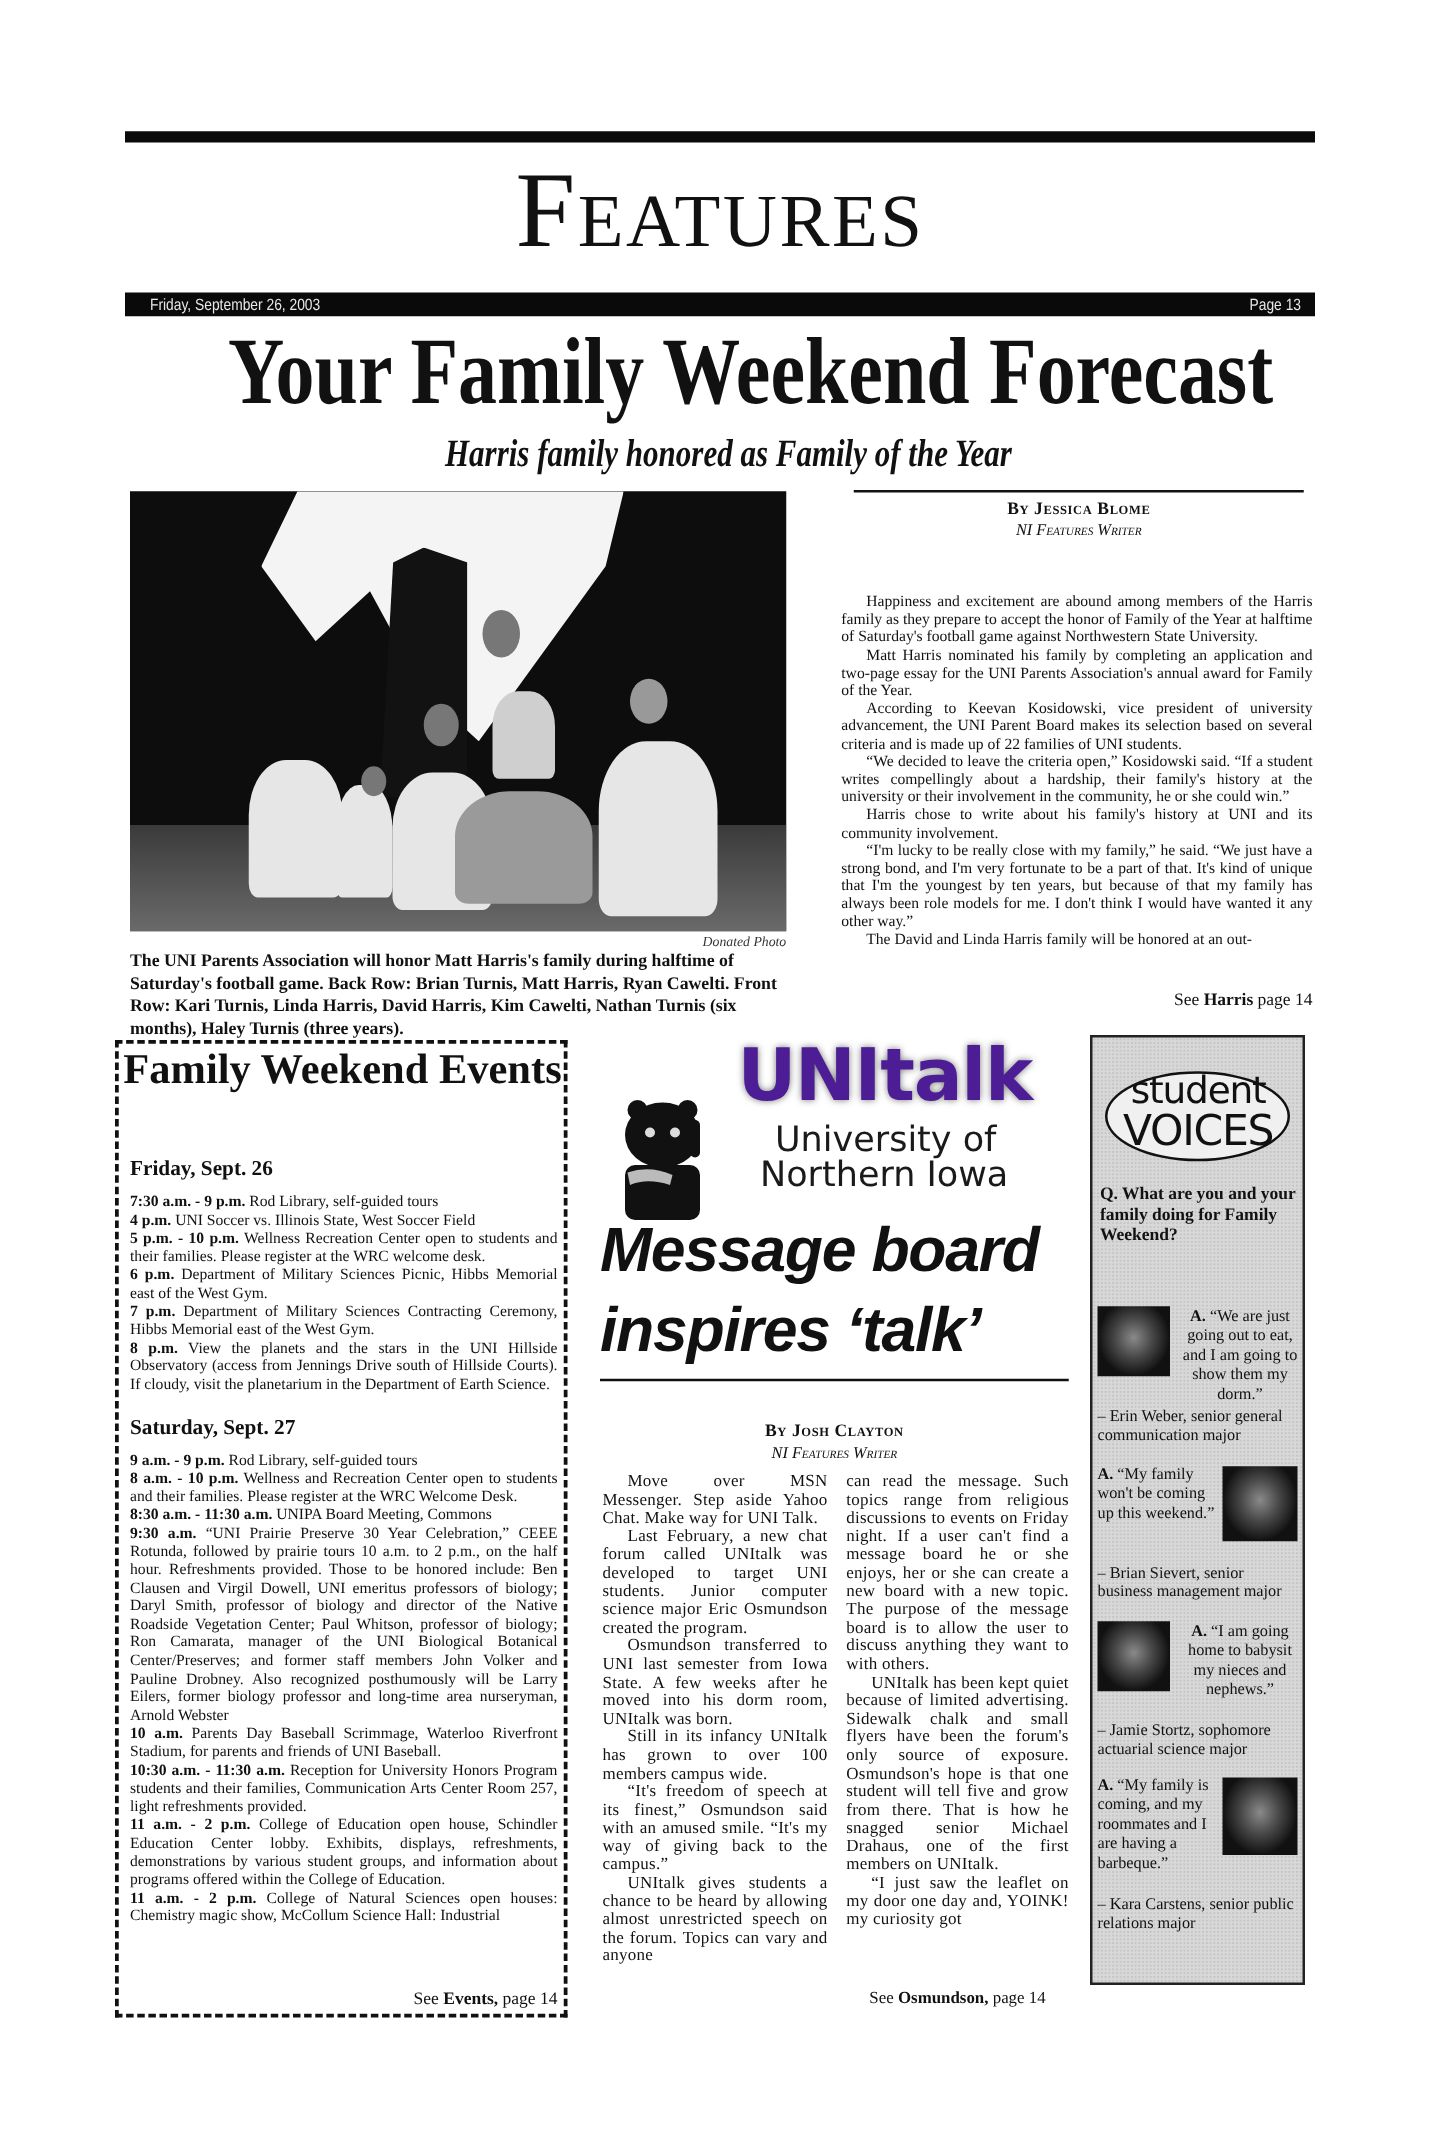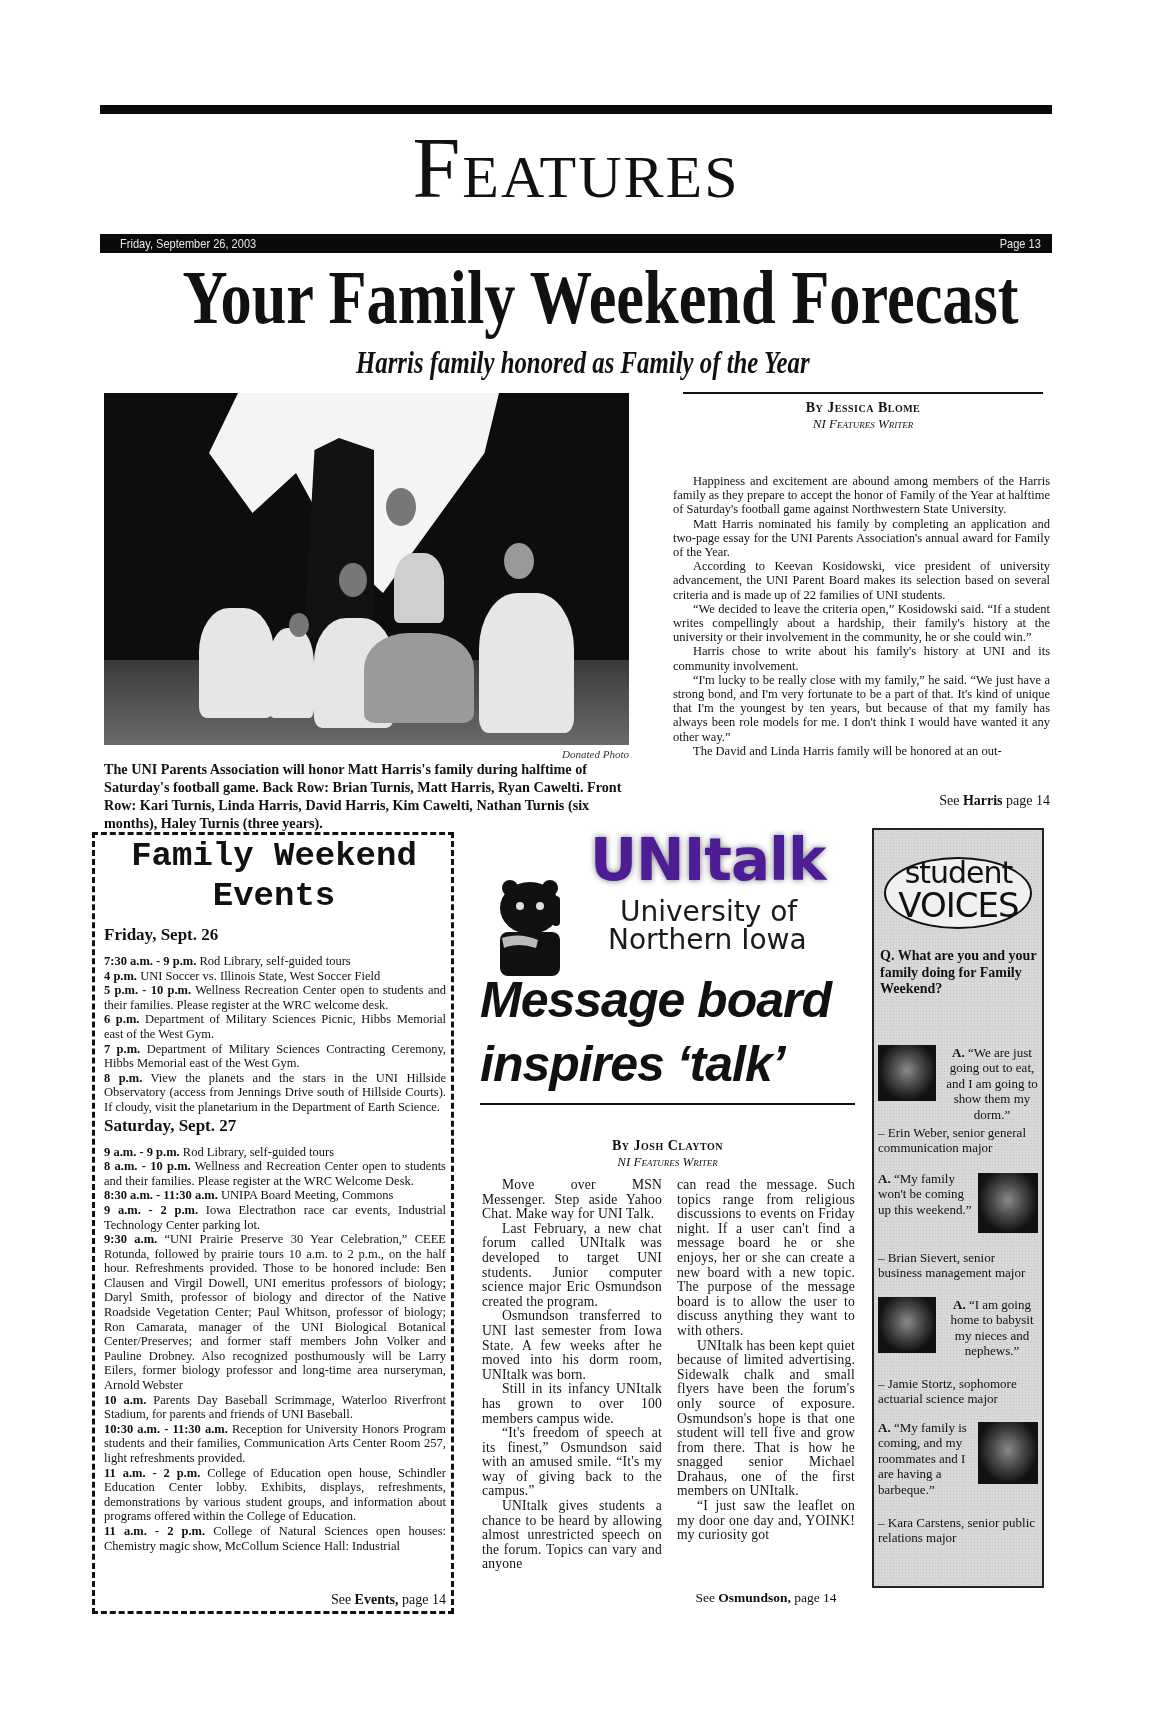--- a/index.html
+++ b/index.html
@@ -31,24 +31,24 @@
   #byline-1 { left: 683px; top: 400px; width: 360px; text-align: center; }
   .byline-name { font-size: 14px; font-weight: bold; font-variant: small-caps; letter-spacing: 0.5px; display: block; line-height: 16px; }
   .byline-title { font-size: 13px; font-style: italic; font-variant: small-caps; display: block; line-height: 15px; }
   #harris-body { left: 673px; top: 474px; width: 377px; font-size: 12.5px; line-height: 14.2px; text-align: justify; }
   #harris-body p { text-indent: 20px; }
   #harris-jump { left: 870px; top: 793px; width: 180px; text-align: right; font-size: 14px; }
   #harris-jump b { font-weight: bold; }
 
   
   #events-box { left: 92px; top: 832px; width: 362px; height: 782px; border: 3px dashed #111; border-style: dashed; }
-  #events-title { left: 98px; top: 836px; width: 352px; text-align: center; font-family: Liberation Mono, monospace; font-size: 34px; font-weight: bold; line-height: 40px; }
+  #events-title { left: 98px; top: 836px; width: 352px; text-align: center; font-family: Liberation Serif, serif; font-size: 34px; font-weight: bold; line-height: 40px; }
   #events-list { left: 104px; top: 924px; width: 342px; font-size: 12.5px; line-height: 14.6px; text-align: justify; }
   .day-head { font-size: 17px; font-weight: bold; line-height: 22px; margin-bottom: 8px; }
-  .day-head.sat { margin-top: 0; margin-bottom: 8px; }
+  .day-head.sat { margin-top: 16px; margin-bottom: 8px; }
   .event b { font-weight: bold; }
   #events-jump { left: 290px; top: 1592px; width: 156px; text-align: right; font-size: 14px; }
 
   
   #unitalk-logo { left: 480px; top: 826px; width: 370px; height: 140px; }
   #unitalk-word { position: absolute; left: 110px; top: 0; font-family: "DejaVu Sans", sans-serif; font-size: 58px; font-weight: bold; color: #4c1d95; text-shadow: 0 0 6px #777; letter-spacing: -1px; }
   #unitalk-sub1, #unitalk-sub2 { position: absolute; left: 130px; font-family: "DejaVu Sans", sans-serif; font-size: 28px; color: #1a1a1a; line-height: 28px; }
   #unitalk-sub1 { top: 72px; left: 140px; }
   #unitalk-sub2 { top: 100px; left: 128px; }
   #mascot { position: absolute; left: 10px; top: 50px; width: 80px; height: 100px; }
@@ -130,21 +130,20 @@
   <div class="event"><b>4 p.m.</b> <span>UNI Soccer vs. Illinois State, West Soccer Field</span></div>
   <div class="event"><b>5 p.m. - 10 p.m.</b> <span>Wellness Recreation Center open to students and their families. Please register at the WRC welcome desk.</span></div>
   <div class="event"><b>6 p.m.</b> <span>Department of Military Sciences Picnic, Hibbs Memorial east of the West Gym.</span></div>
   <div class="event"><b>7 p.m.</b> <span>Department of Military Sciences Contracting Ceremony, Hibbs Memorial east of the West Gym.</span></div>
   <div class="event"><b>8 p.m.</b> <span>View the planets and the stars in the UNI Hillside Observatory (access from Jennings Drive south of Hillside Courts). If cloudy, visit the planetarium in the Department of Earth Science.</span></div>
 
   <div class="day-head sat">Saturday, Sept. 27</div>
   <div class="event"><b>9 a.m. - 9 p.m.</b> <span>Rod Library, self-guided tours</span></div>
   <div class="event"><b>8 a.m. - 10 p.m.</b> <span>Wellness and Recreation Center open to students and their families. Please register at the WRC Welcome Desk.</span></div>
   <div class="event"><b>8:30 a.m. - 11:30 a.m.</b> <span>UNIPA Board Meeting, Commons</span></div>
-  <div class="event"><b>9 a.m. - 2 p.m.</b> <span>Iowa Electrathon race car events, Industrial Technology Center parking lot.</span></div>
   <div class="event"><b>9:30 a.m.</b> <span>“UNI Prairie Preserve 30 Year Celebration,” CEEE Rotunda, followed by prairie tours 10 a.m. to 2 p.m., on the half hour. Refreshments provided. Those to be honored include: Ben Clausen and Virgil Dowell, UNI emeritus professors of biology; Daryl Smith, professor of biology and director of the Native Roadside Vegetation Center; Paul Whitson, professor of biology; Ron Camarata, manager of the UNI Biological Botanical Center/Preserves; and former staff members John Volker and Pauline Drobney. Also recognized posthumously will be Larry Eilers, former biology professor and long-time area nurseryman, Arnold Webster</span></div>
   <div class="event"><b>10 a.m.</b> <span>Parents Day Baseball Scrimmage, Waterloo Riverfront Stadium, for parents and friends of UNI Baseball.</span></div>
   <div class="event"><b>10:30 a.m. - 11:30 a.m.</b> <span>Reception for University Honors Program students and their families, Communication Arts Center Room 257, light refreshments provided.</span></div>
   <div class="event"><b>11 a.m. - 2 p.m.</b> <span>College of Education open house, Schindler Education Center lobby. Exhibits, displays, refreshments, demonstrations by various student groups, and information about programs offered within the College of Education.</span></div>
   <div class="event"><b>11 a.m. - 2 p.m.</b> <span>College of Natural Sciences open houses: Chemistry magic show, McCollum Science Hall: Industrial</span></div>
 </div>
 <div id="events-jump" class="abs">
   <span>See </span><b>Events,</b><span> page 14</span>
 </div>
 

